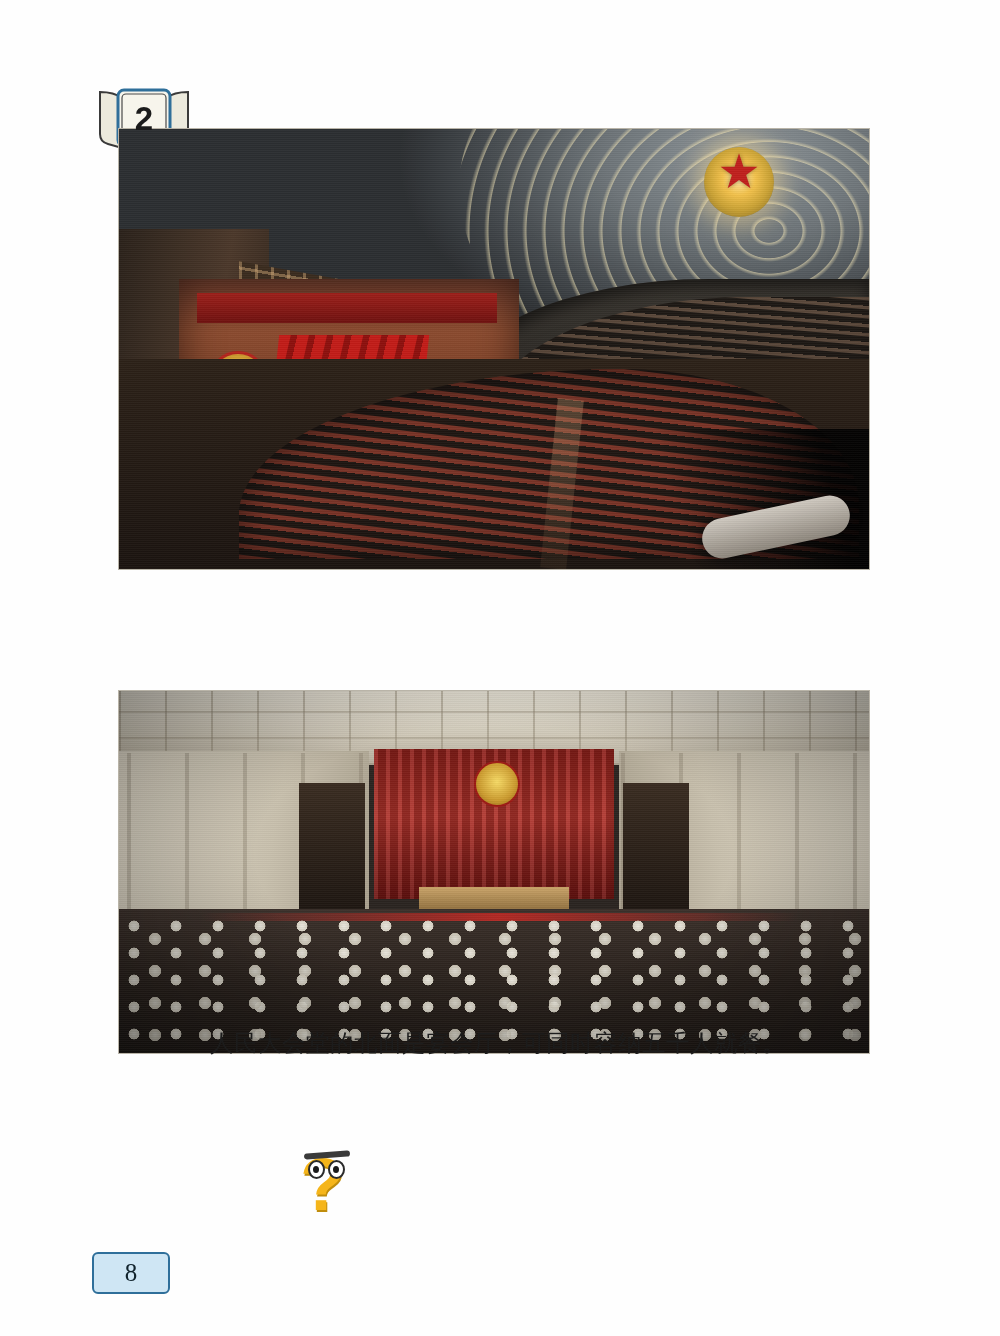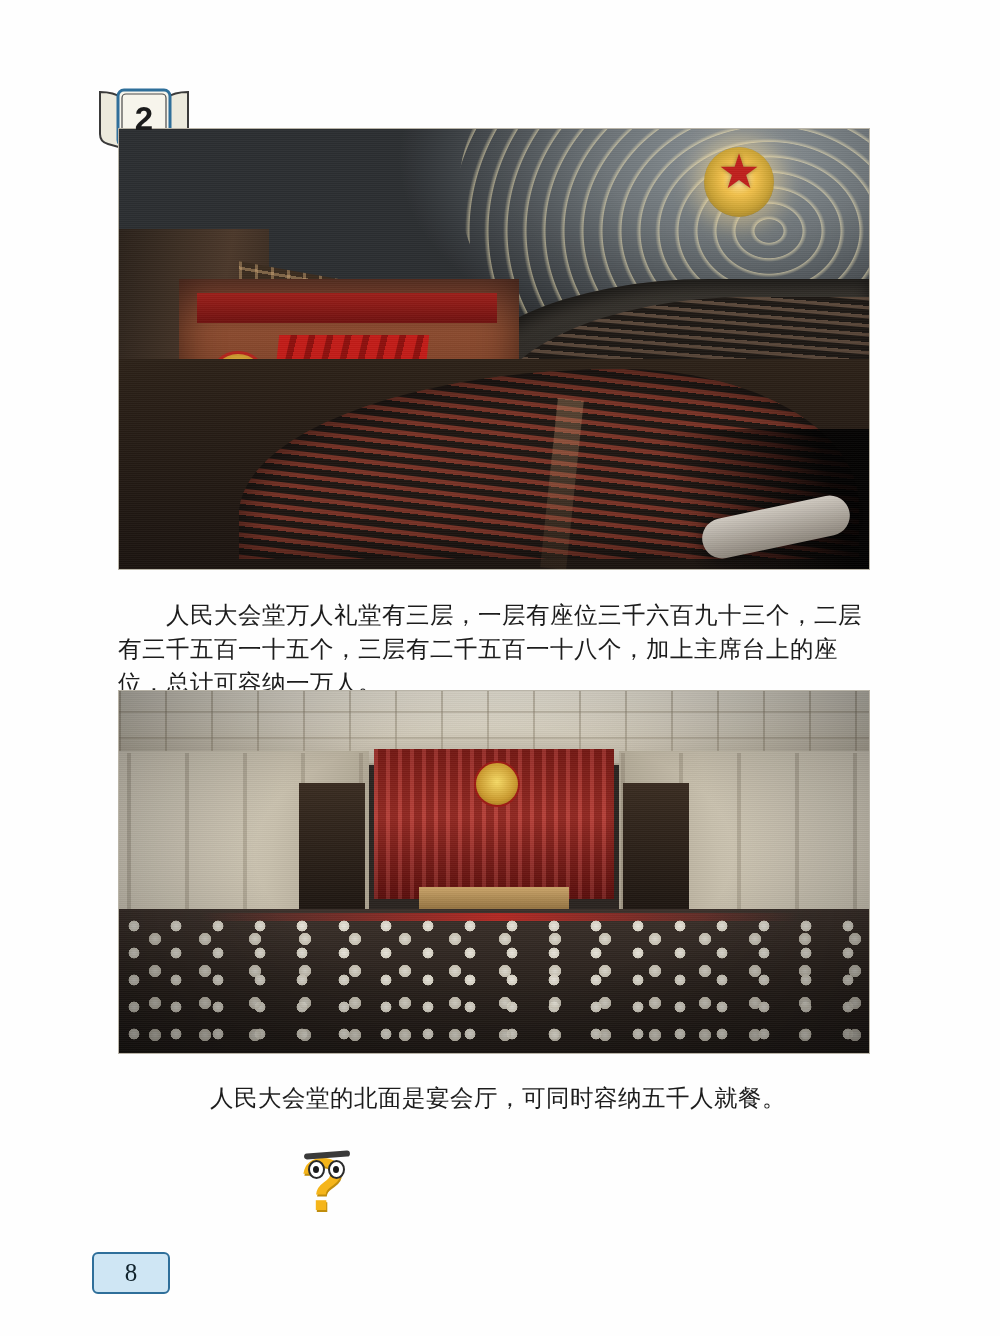--- a/index.html
+++ b/index.html
@@ -220,21 +220,21 @@
     letter-spacing: .5px;
   }
   .caption-1 {
     left: 118px;
     top: 574px;
     width: 760px;
     text-indent: 48px;
   }
   .caption-2 {
     left: 118px;
-    top: 1073px;
+    top: 1018px;
     width: 760px;
     text-align: center;
     margin-top: 8px;
   }
 
   
   .photo2 {
     position: absolute;
     left: 118px;
     top: 690px;
@@ -452,21 +452,20 @@
     </div>
     <div class="p1-floor"></div>
     <div class="p1-seating"></div>
     <div class="p1-aisle"></div>
     <div class="p1-fore-dark"></div>
     <div class="p1-hands"></div>
     <div class="watermark">资源网</div>
     <div class="p1-grain"></div>
   </div>
 
-  <p class="caption caption-1">人民大会堂万人礼堂有三层，一层有座位三千六百九十三个，二层有三千五百一十五个，三层有二千五百一十八个，加上主席台上的座位，总计可容纳一万人。</p>
 
   <div class="photo2">
     <div class="p2-ceiling">
       <div class="p2-ceiling-grid"></div>
     </div>
     <div class="p2-wall-left"></div>
     <div class="p2-wall-right"></div>
     <div class="p2-cols-left"></div>
     <div class="p2-cols-right"></div>
     <div class="p2-door-l"></div>

